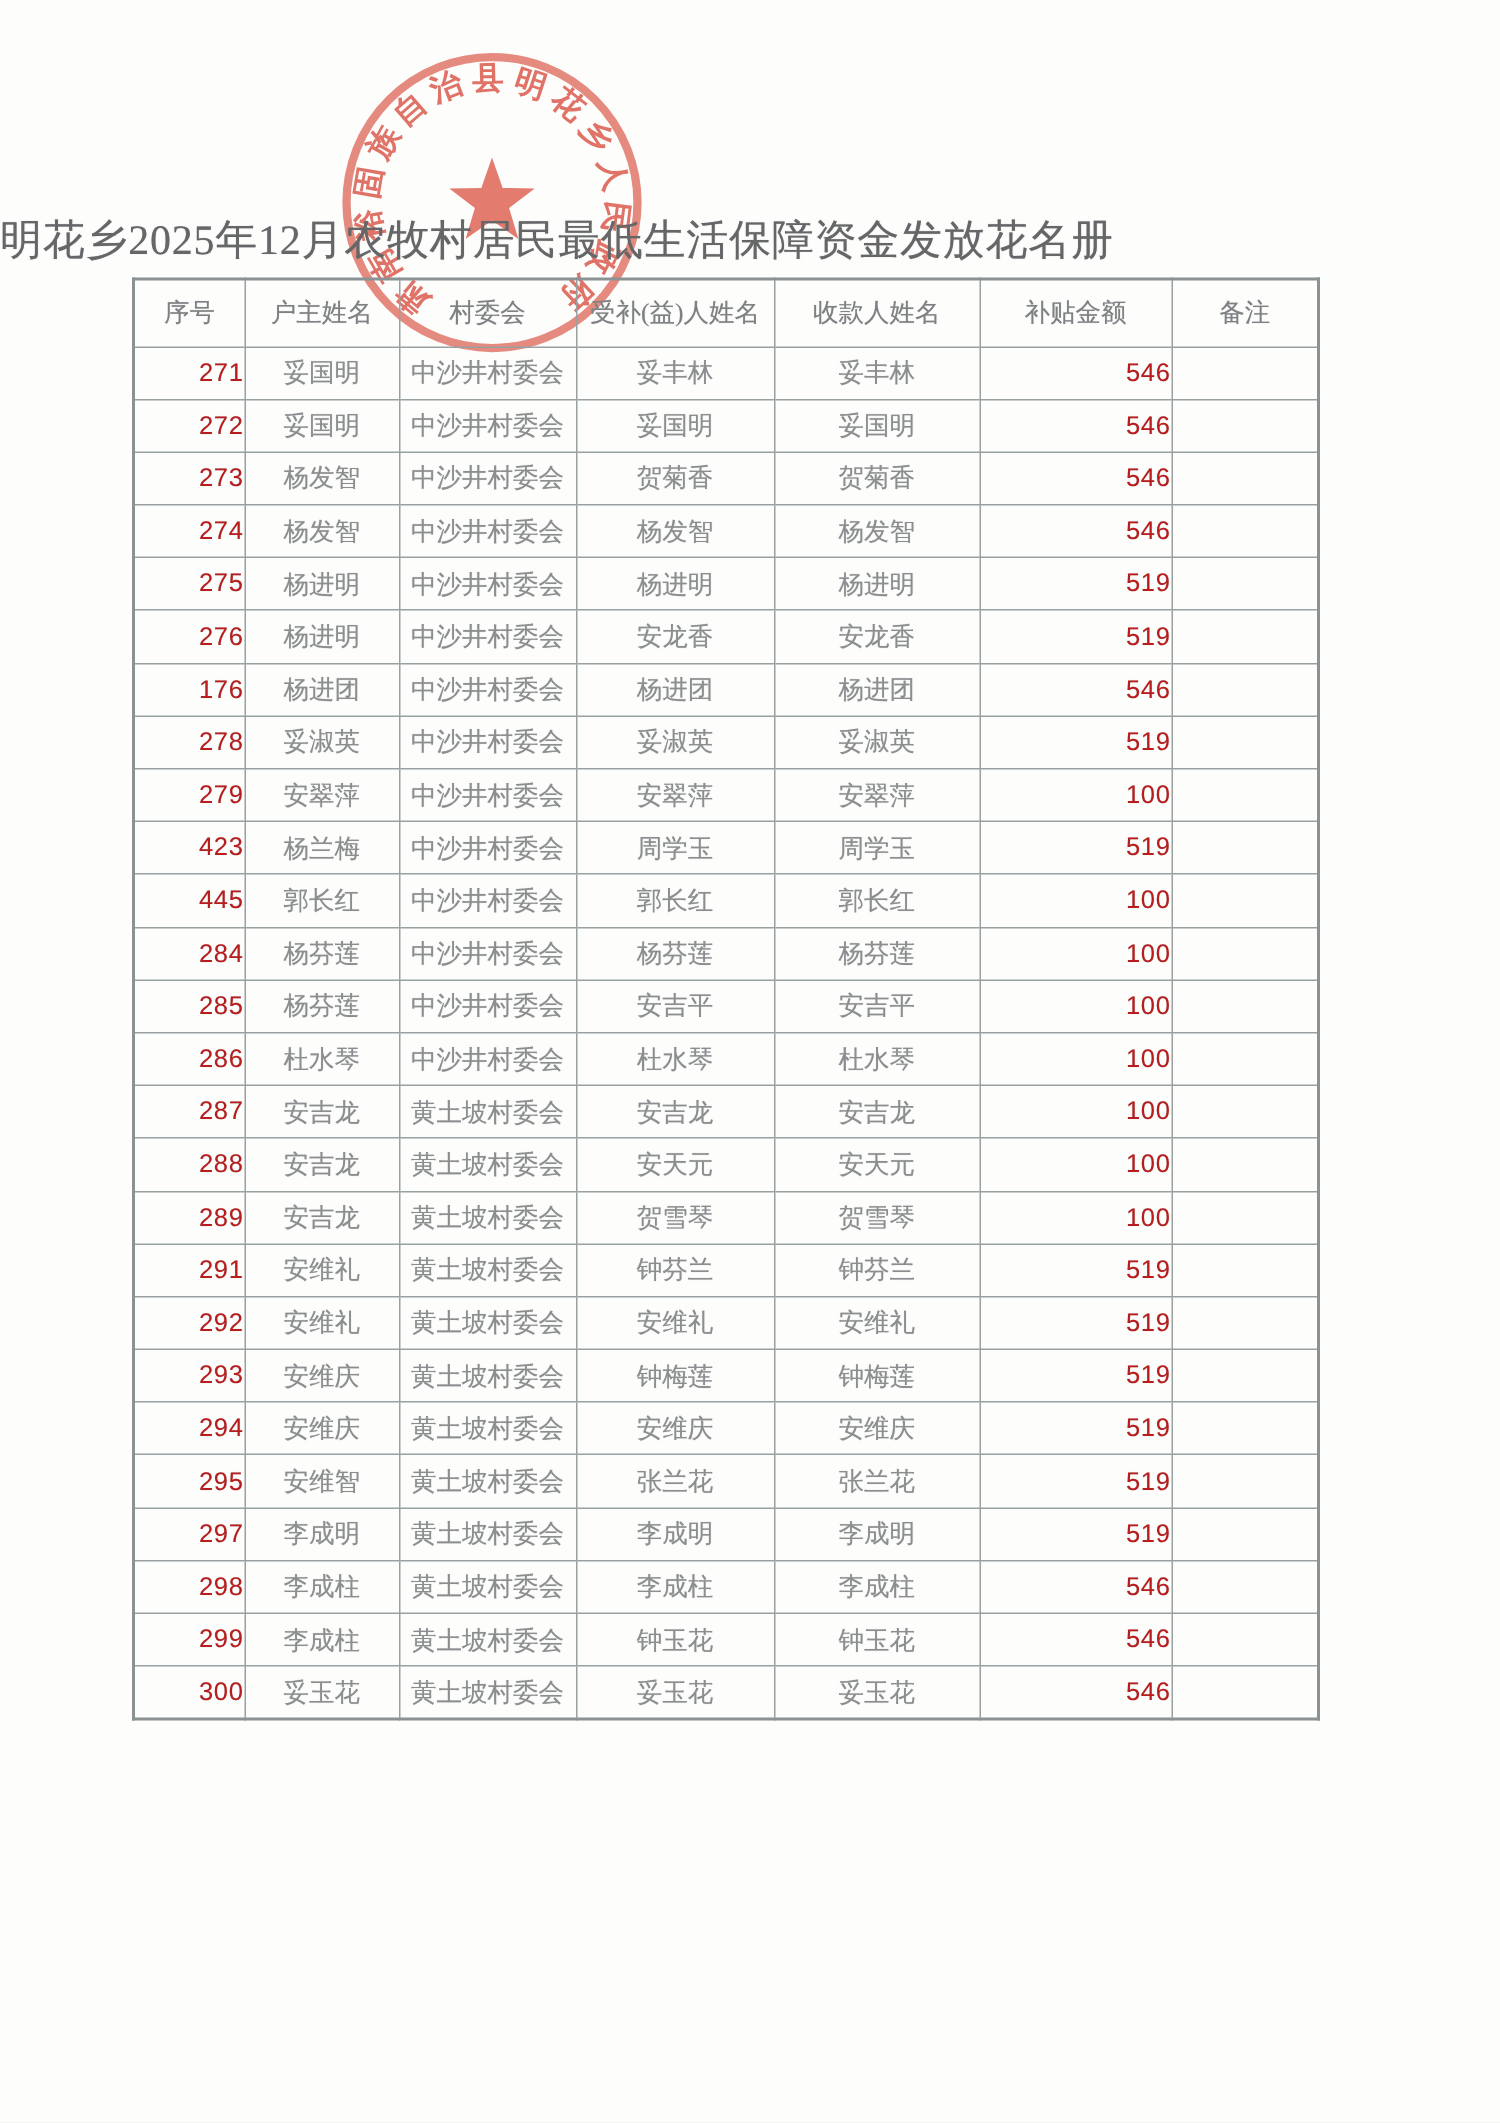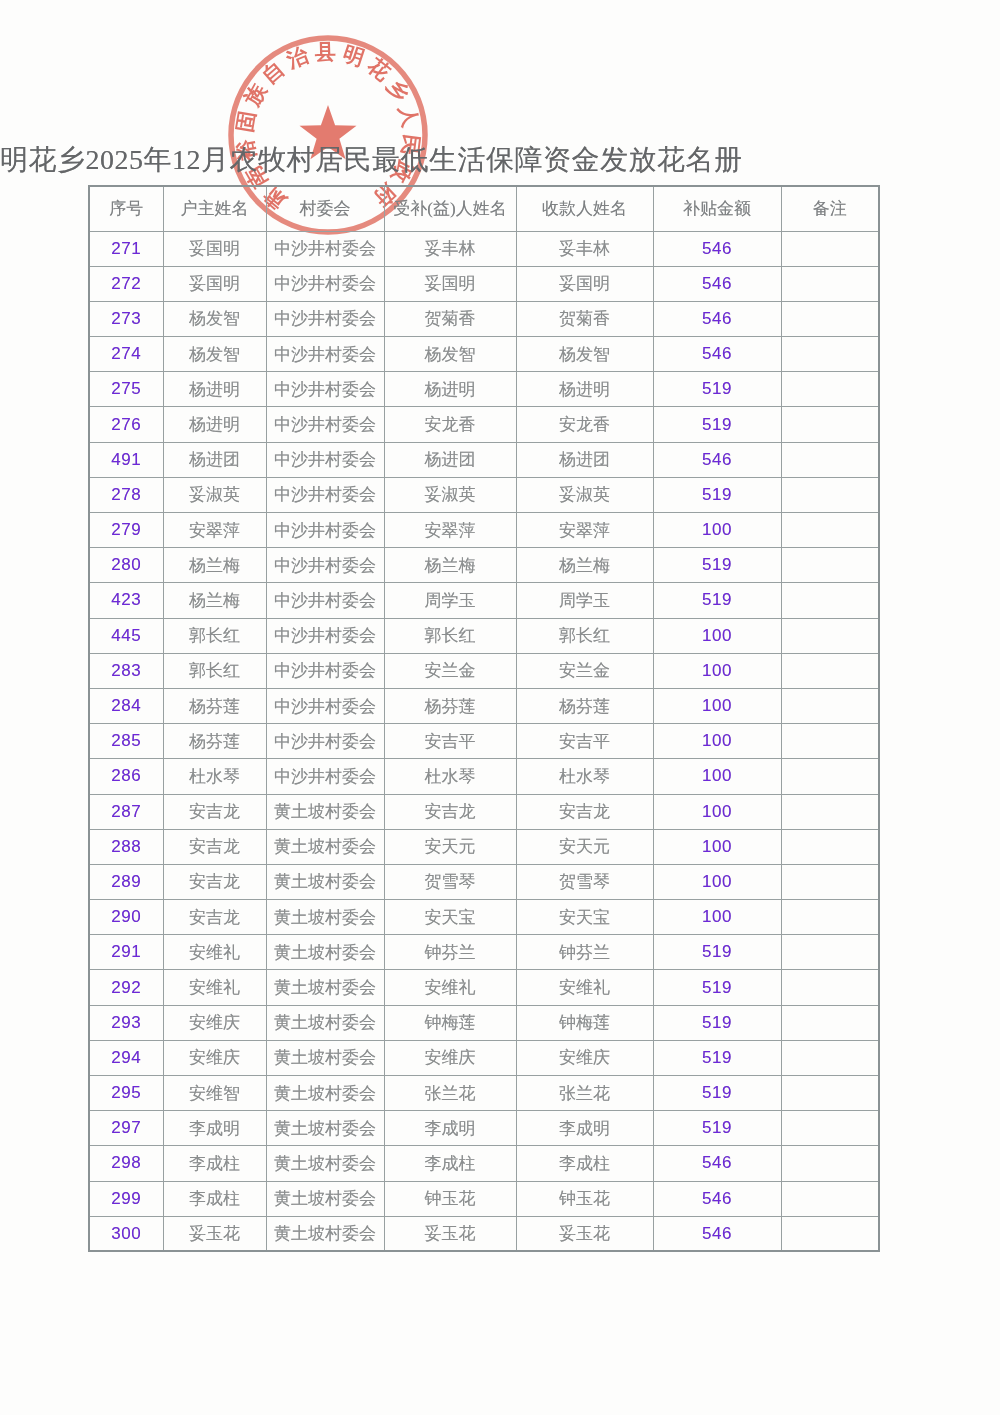--- a/index.html
+++ b/index.html
@@ -52,22 +52,23 @@
   }
   .roster-table thead tr{height:45px;margin-top:36px;}
   .roster-table tbody tr{height:35.2px;}
   .roster-table th{
     font-weight:normal;
     color:#7e8183;
   }
   .roster-table .num{
     font-family:"Liberation Sans","DejaVu Sans",sans-serif;
     font-size:17px;
-    color:#6d28d9;
+    color:#b91c1c;
     letter-spacing:0.5px;
+    text-align:right;
   }
   
   .seal{
     position:absolute;
     left:218px;
     top:25px;
     width:220px;
     height:220px;
     mix-blend-mode:multiply;
     pointer-events:none;
@@ -182,21 +183,21 @@
         <tr>
           <td class="num">276</td>
           <td>杨进明</td>
           <td>中沙井村委会</td>
           <td>安龙香</td>
           <td>安龙香</td>
           <td class="num">519</td>
           <td></td>
         </tr>
         <tr>
-          <td class="num">491</td>
+          <td class="num">176</td>
           <td>杨进团</td>
           <td>中沙井村委会</td>
           <td>杨进团</td>
           <td>杨进团</td>
           <td class="num">546</td>
           <td></td>
         </tr>
         <tr>
           <td class="num">278</td>
           <td>妥淑英</td>
@@ -209,56 +210,38 @@
         <tr>
           <td class="num">279</td>
           <td>安翠萍</td>
           <td>中沙井村委会</td>
           <td>安翠萍</td>
           <td>安翠萍</td>
           <td class="num">100</td>
           <td></td>
         </tr>
         <tr>
-          <td class="num">280</td>
-          <td>杨兰梅</td>
-          <td>中沙井村委会</td>
-          <td>杨兰梅</td>
-          <td>杨兰梅</td>
-          <td class="num">519</td>
-          <td></td>
-        </tr>
-        <tr>
           <td class="num">423</td>
           <td>杨兰梅</td>
           <td>中沙井村委会</td>
           <td>周学玉</td>
           <td>周学玉</td>
           <td class="num">519</td>
           <td></td>
         </tr>
         <tr>
           <td class="num">445</td>
           <td>郭长红</td>
           <td>中沙井村委会</td>
           <td>郭长红</td>
           <td>郭长红</td>
           <td class="num">100</td>
           <td></td>
         </tr>
         <tr>
-          <td class="num">283</td>
-          <td>郭长红</td>
-          <td>中沙井村委会</td>
-          <td>安兰金</td>
-          <td>安兰金</td>
-          <td class="num">100</td>
-          <td></td>
-        </tr>
-        <tr>
           <td class="num">284</td>
           <td>杨芬莲</td>
           <td>中沙井村委会</td>
           <td>杨芬莲</td>
           <td>杨芬莲</td>
           <td class="num">100</td>
           <td></td>
         </tr>
         <tr>
           <td class="num">285</td>
@@ -299,29 +282,20 @@
         <tr>
           <td class="num">289</td>
           <td>安吉龙</td>
           <td>黄土坡村委会</td>
           <td>贺雪琴</td>
           <td>贺雪琴</td>
           <td class="num">100</td>
           <td></td>
         </tr>
         <tr>
-          <td class="num">290</td>
-          <td>安吉龙</td>
-          <td>黄土坡村委会</td>
-          <td>安天宝</td>
-          <td>安天宝</td>
-          <td class="num">100</td>
-          <td></td>
-        </tr>
-        <tr>
           <td class="num">291</td>
           <td>安维礼</td>
           <td>黄土坡村委会</td>
           <td>钟芬兰</td>
           <td>钟芬兰</td>
           <td class="num">519</td>
           <td></td>
         </tr>
         <tr>
           <td class="num">292</td>

